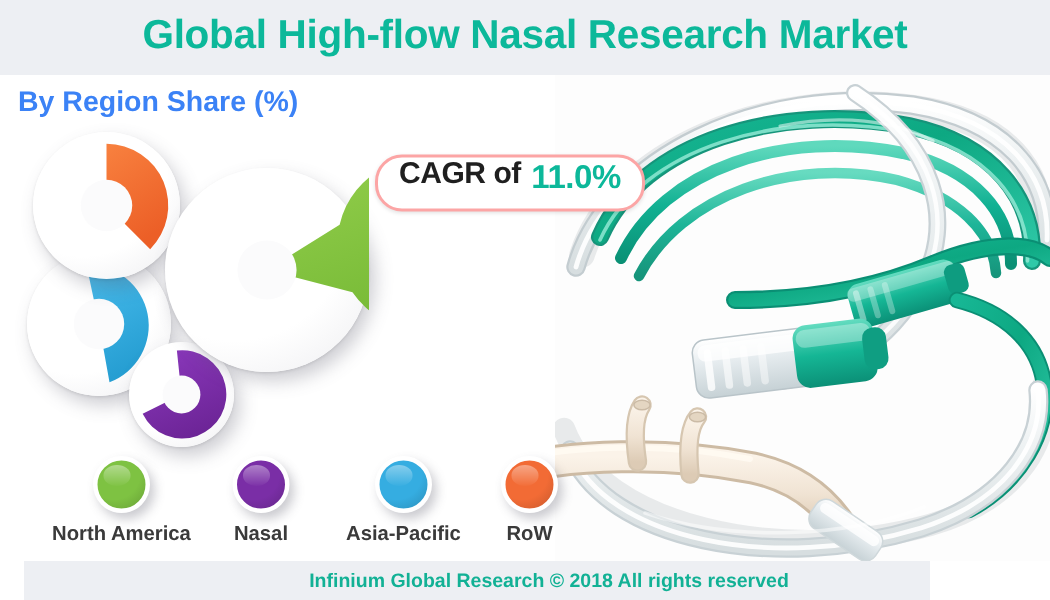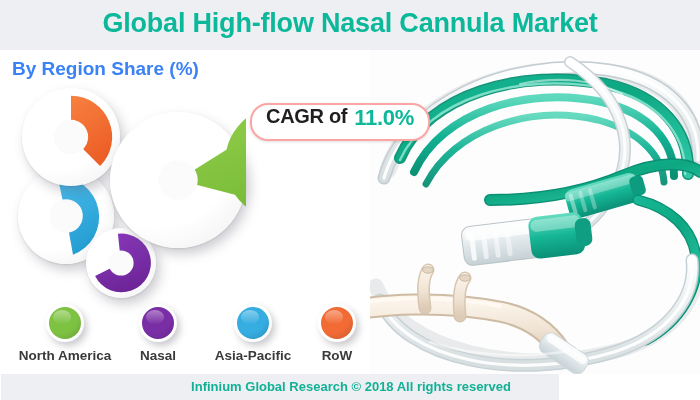--- a/index.html
+++ b/index.html
@@ -21,21 +21,21 @@
     position:absolute;left:0;top:8px;width:700px;
     text-align:center;
     font-size:27px;font-weight:bold;
     color:#0cb89a;
     letter-spacing:-0.2px;
     white-space:nowrap;
   }
 
   
   .footer{
-    position:absolute;left:1px;bottom:0;width:558px;height:26px;
+    position:absolute;left:16px;bottom:0;width:604px;height:26px;
     background:#edeff3;
     z-index:40;
   }
   .footer-text{
     position:absolute;left:0;top:5px;width:700px;text-align:center;
     font-size:13px;font-weight:bold;color:#12b195;
     white-space:nowrap;
   }
 
   
@@ -78,21 +78,21 @@
     border:2px solid #fca5a5;border-radius:18px;
     background:#ffffff;
     z-index:30;
     box-shadow:0 1px 3px rgba(0,0,0,0.12);
   }
   .cagr-lbl{font-size:20px;font-weight:bold;color:#1f1f1f;letter-spacing:-0.3px;}
   .cagr-val{font-size:22px;font-weight:bold;color:#0cb89a;margin-left:7px;letter-spacing:-0.3px;}
 
   
   .legend{
-    position:absolute;left:0;top:304px;width:390px;height:62px;z-index:25;padding-left:24px;
+    position:absolute;left:16px;top:304px;width:390px;height:62px;z-index:25;padding-left:24px;
   }
   .legend-item{position:absolute;text-align:center;}
   .legend-dot{
     width:32px;height:32px;border-radius:50%;margin:0 auto;
     position:relative;
     box-shadow:3px 4px 7px rgba(90,90,105,0.32);
     border:3px solid #ffffff;
     box-sizing:content-box;
   }
   .legend-dot::after{
@@ -310,20 +310,20 @@
       <div class="legend-dot" style="background: radial-gradient(circle at 35% 28%, rgb(53, 173, 225) 0%, rgb(53, 173, 225) 55%, rgba(0, 0, 0, 0.18) 100%), rgb(53, 173, 225);"></div>
       <div class="legend-label">Asia-Pacific</div>
     </div>
     <div class="legend-item" id="lg-3">
       <div class="legend-dot" style="background: radial-gradient(circle at 35% 28%, rgb(242, 107, 53) 0%, rgb(242, 107, 53) 55%, rgba(0, 0, 0, 0.18) 100%), rgb(242, 107, 53);"></div>
       <div class="legend-label">RoW</div>
     </div>
   </div>
 
   <div class="header" style="background: rgb(237, 239, 243);">
-    <div class="header-title" style="color: rgb(12, 184, 154);">Global High-flow Nasal Cannula Market</div>
+    <div class="header-title" style="color: rgb(12, 184, 154);">Global High-flow Nasal Research Market</div>
   </div>
 
   <div class="footer" style="background: rgb(237, 239, 243);">
     <div class="footer-text" style="color: rgb(18, 177, 149);">Infinium Global Research © 2018 All rights reserved</div>
   </div>
 
 </div>
 
 </body></html>

